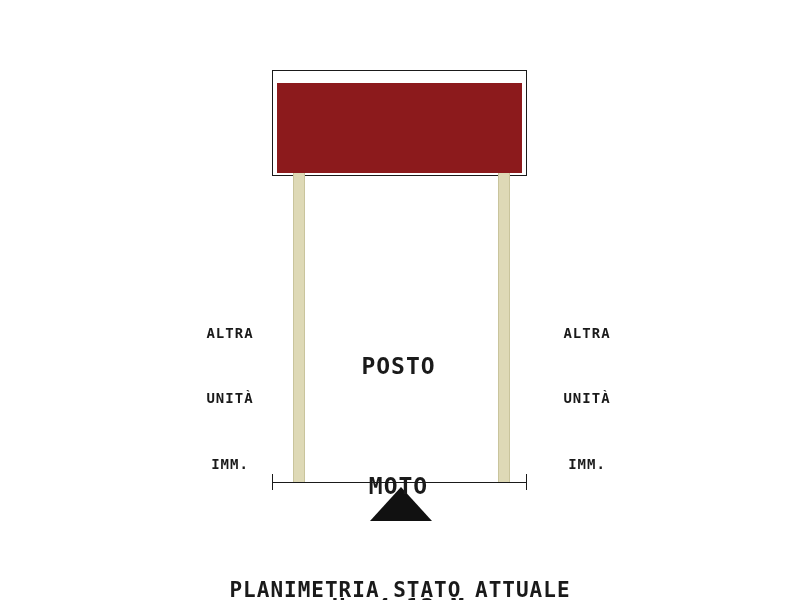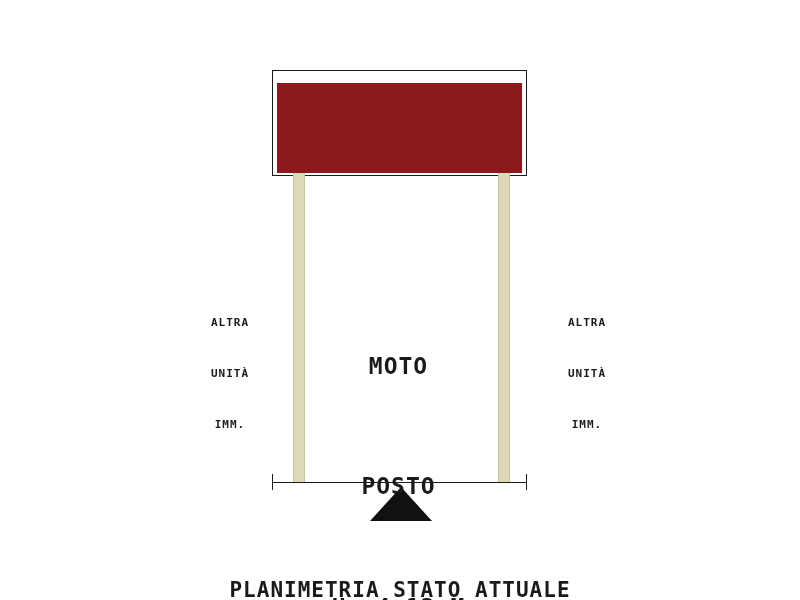--- a/index.html
+++ b/index.html
@@ -67,21 +67,21 @@
   .label {
     position: absolute;
     color: #1a1a1a;
     font-family: "DejaVu Sans Mono", monospace;
     letter-spacing: 1px;
     text-align: center;
     white-space: pre;
     line-height: 1.55;
   }
   .label-side {
-    font-size: 11px;
+    font-size: 14px;
     font-weight: bold;
     width: 130px;
   }
   .label-left  { left: 165px; top: 280px; }
   .label-right { left: 522px; top: 280px; }
 
   .label-center {
     left: 300px;
     top: 265px;
     width: 197px;
@@ -131,20 +131,20 @@
     <div>IMM.</div>
   </div>
 
   <div class="label label-side label-right">
     <div>ALTRA</div>
     <div>UNITÀ</div>
     <div>IMM.</div>
   </div>
 
   <div class="label label-center">
+    <div>POSTO</div>
     <div>MOTO</div>
-    <div>POSTO</div>
     <div>H. 4,12 M</div>
   </div>
 
   <div class="caption">PLANIMETRIA STATO ATTUALE</div>
 
 </div>
 
 </body></html>

